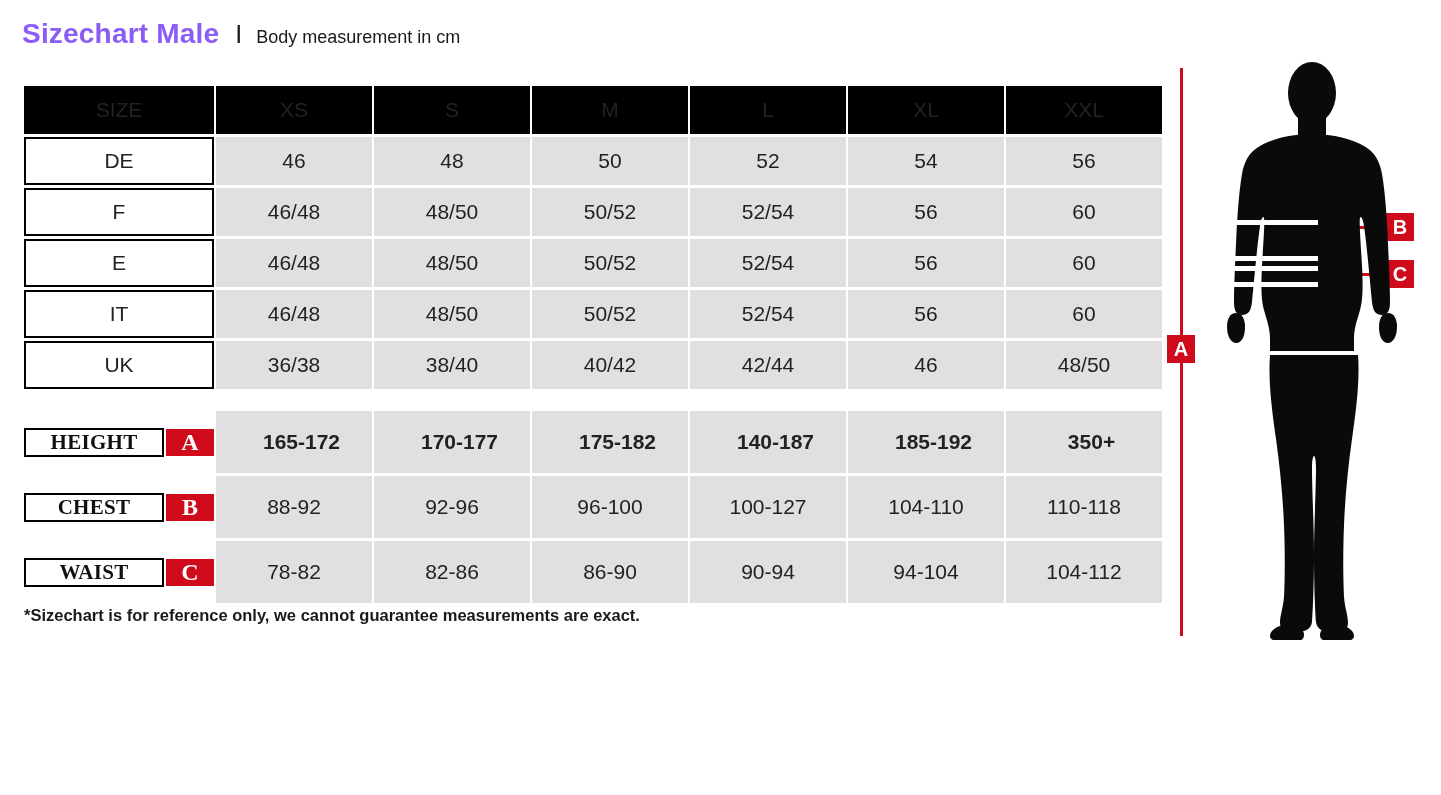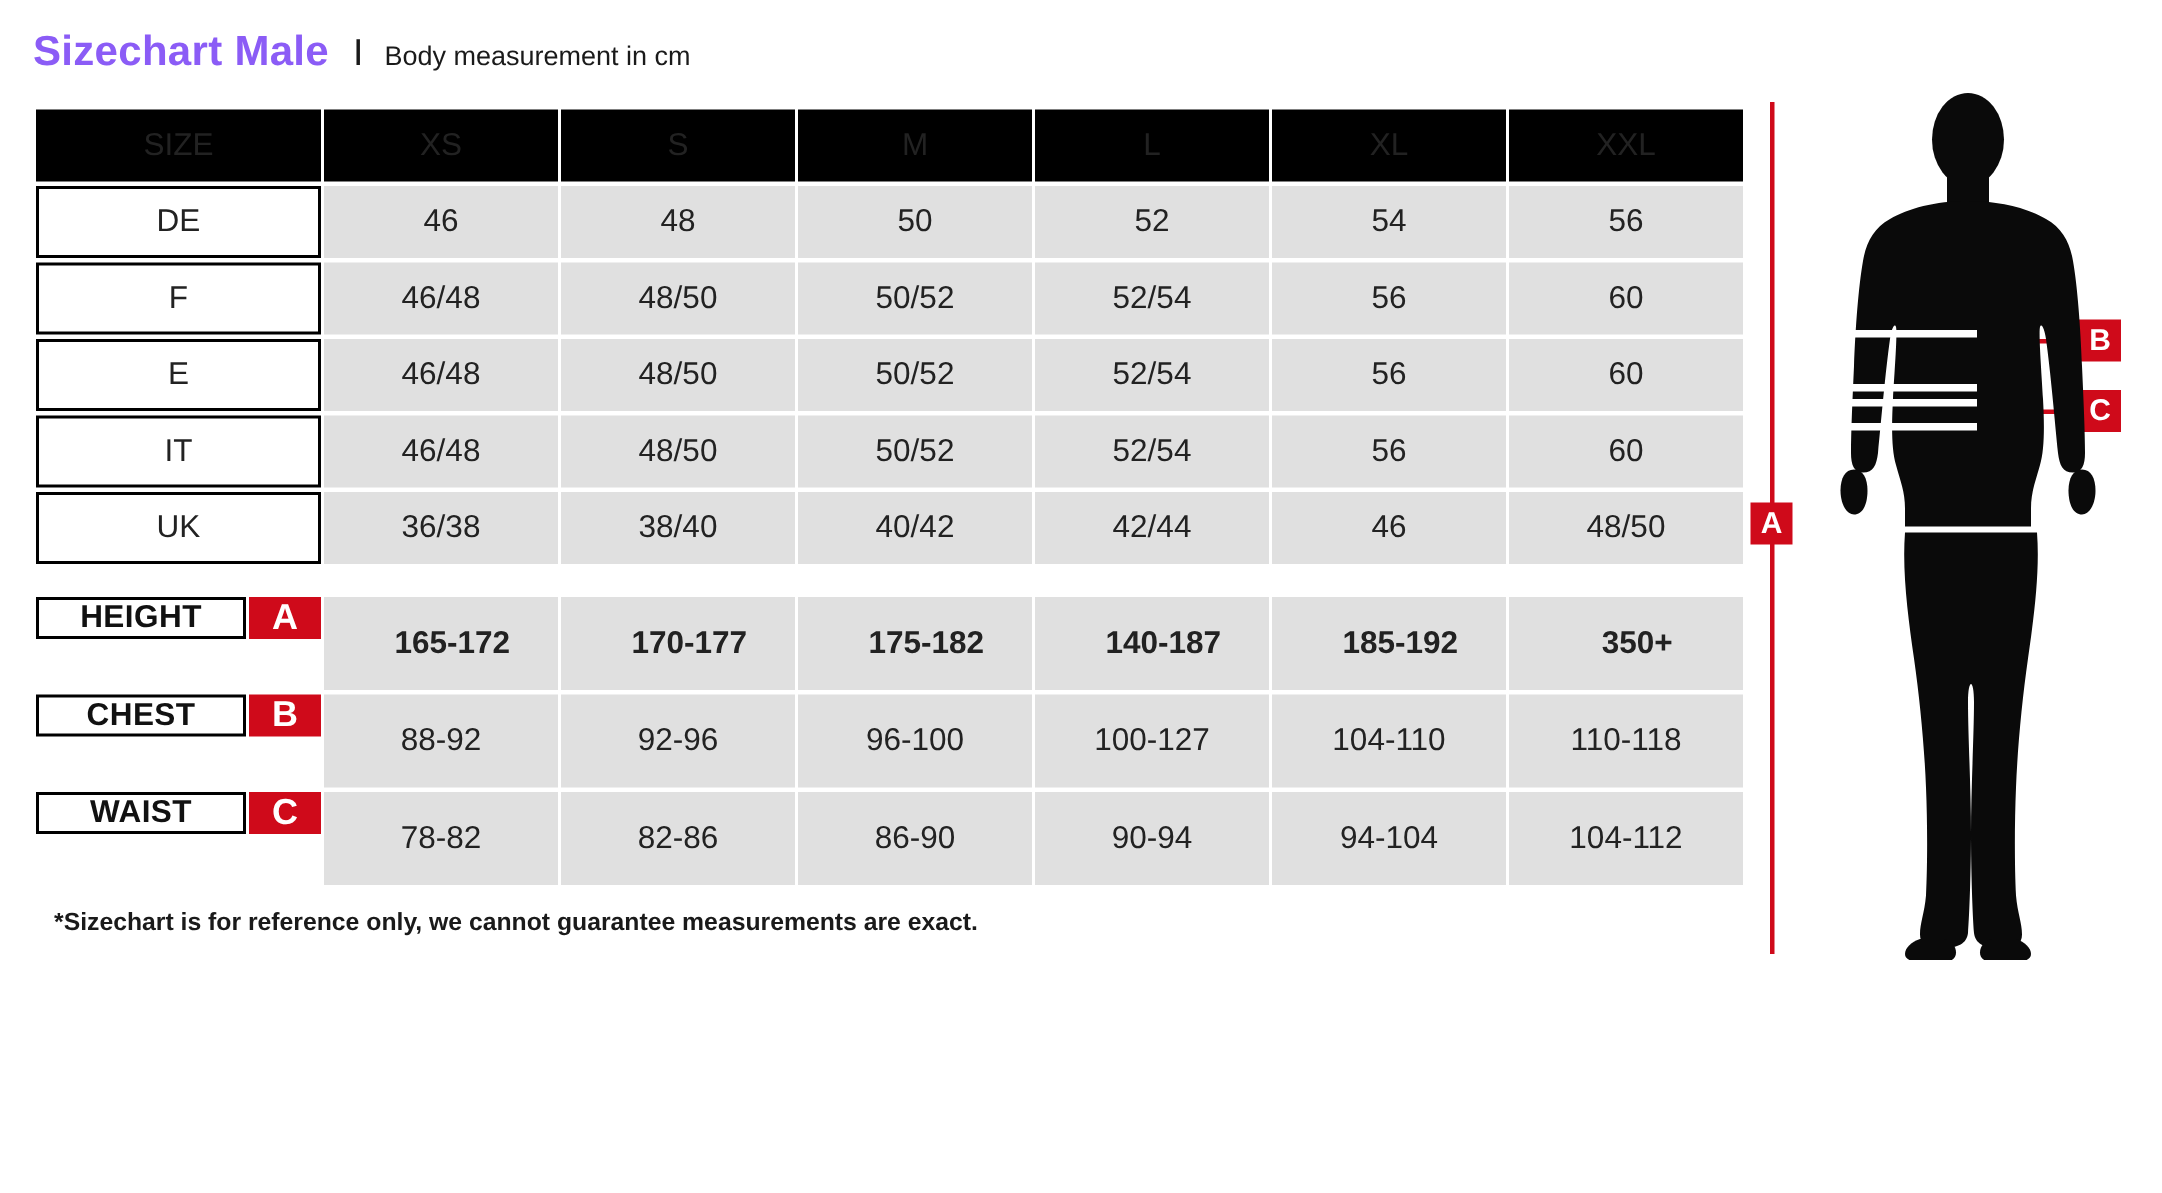--- a/index.html
+++ b/index.html
@@ -44,21 +44,21 @@
   .title-sub {
     font-size: 18px;
     color: #1a1a1a;
     font-weight: normal;
   }
 
   
   .table-wrap {
     position: absolute;
     left: 22px;
-    top: 70px;
+    top: 83px;
     width: 1134px;
   }
   table.sizechart {
     border-collapse: separate;
     border-spacing: 2px 3px;
     width: 1134px;
     table-layout: fixed;
   }
   table.sizechart td, table.sizechart th {
     height: 48px;
@@ -97,23 +97,24 @@
   }
   td.val.bold { font-weight: bold; font-size: 21px; padding-left: 15px; }
 
   
   tr.spacer td { height: 16px; background: transparent; border: none; }
 
   
   .meas-cell { padding: 0 !important; }
   .meas-box {
     display: flex;
-    align-items: flex-start;
+    align-items: center;
     height: 62px;
     width: 100%;
+    font-family: Liberation Serif, serif;
   }
   .meas-text {
     flex: 1 1 auto;
     border: 2px solid #000000;
     background: #ffffff;
     display: flex;
     align-items: center;
     justify-content: center;
     font-weight: bold;
     font-size: 21px;
@@ -129,21 +130,21 @@
     font-size: 24px;
     display: flex;
     align-items: center;
     justify-content: center;
     margin-left: 2px;
   }
 
   
   .footnote {
     position: absolute;
-    left: 36px;
+    left: 24px;
     top: 606px;
     font-size: 16.5px;
     font-weight: bold;
     color: #1a1a1a;
   }
 
   
   .figure {
     position: absolute;
     left: 1160px;

